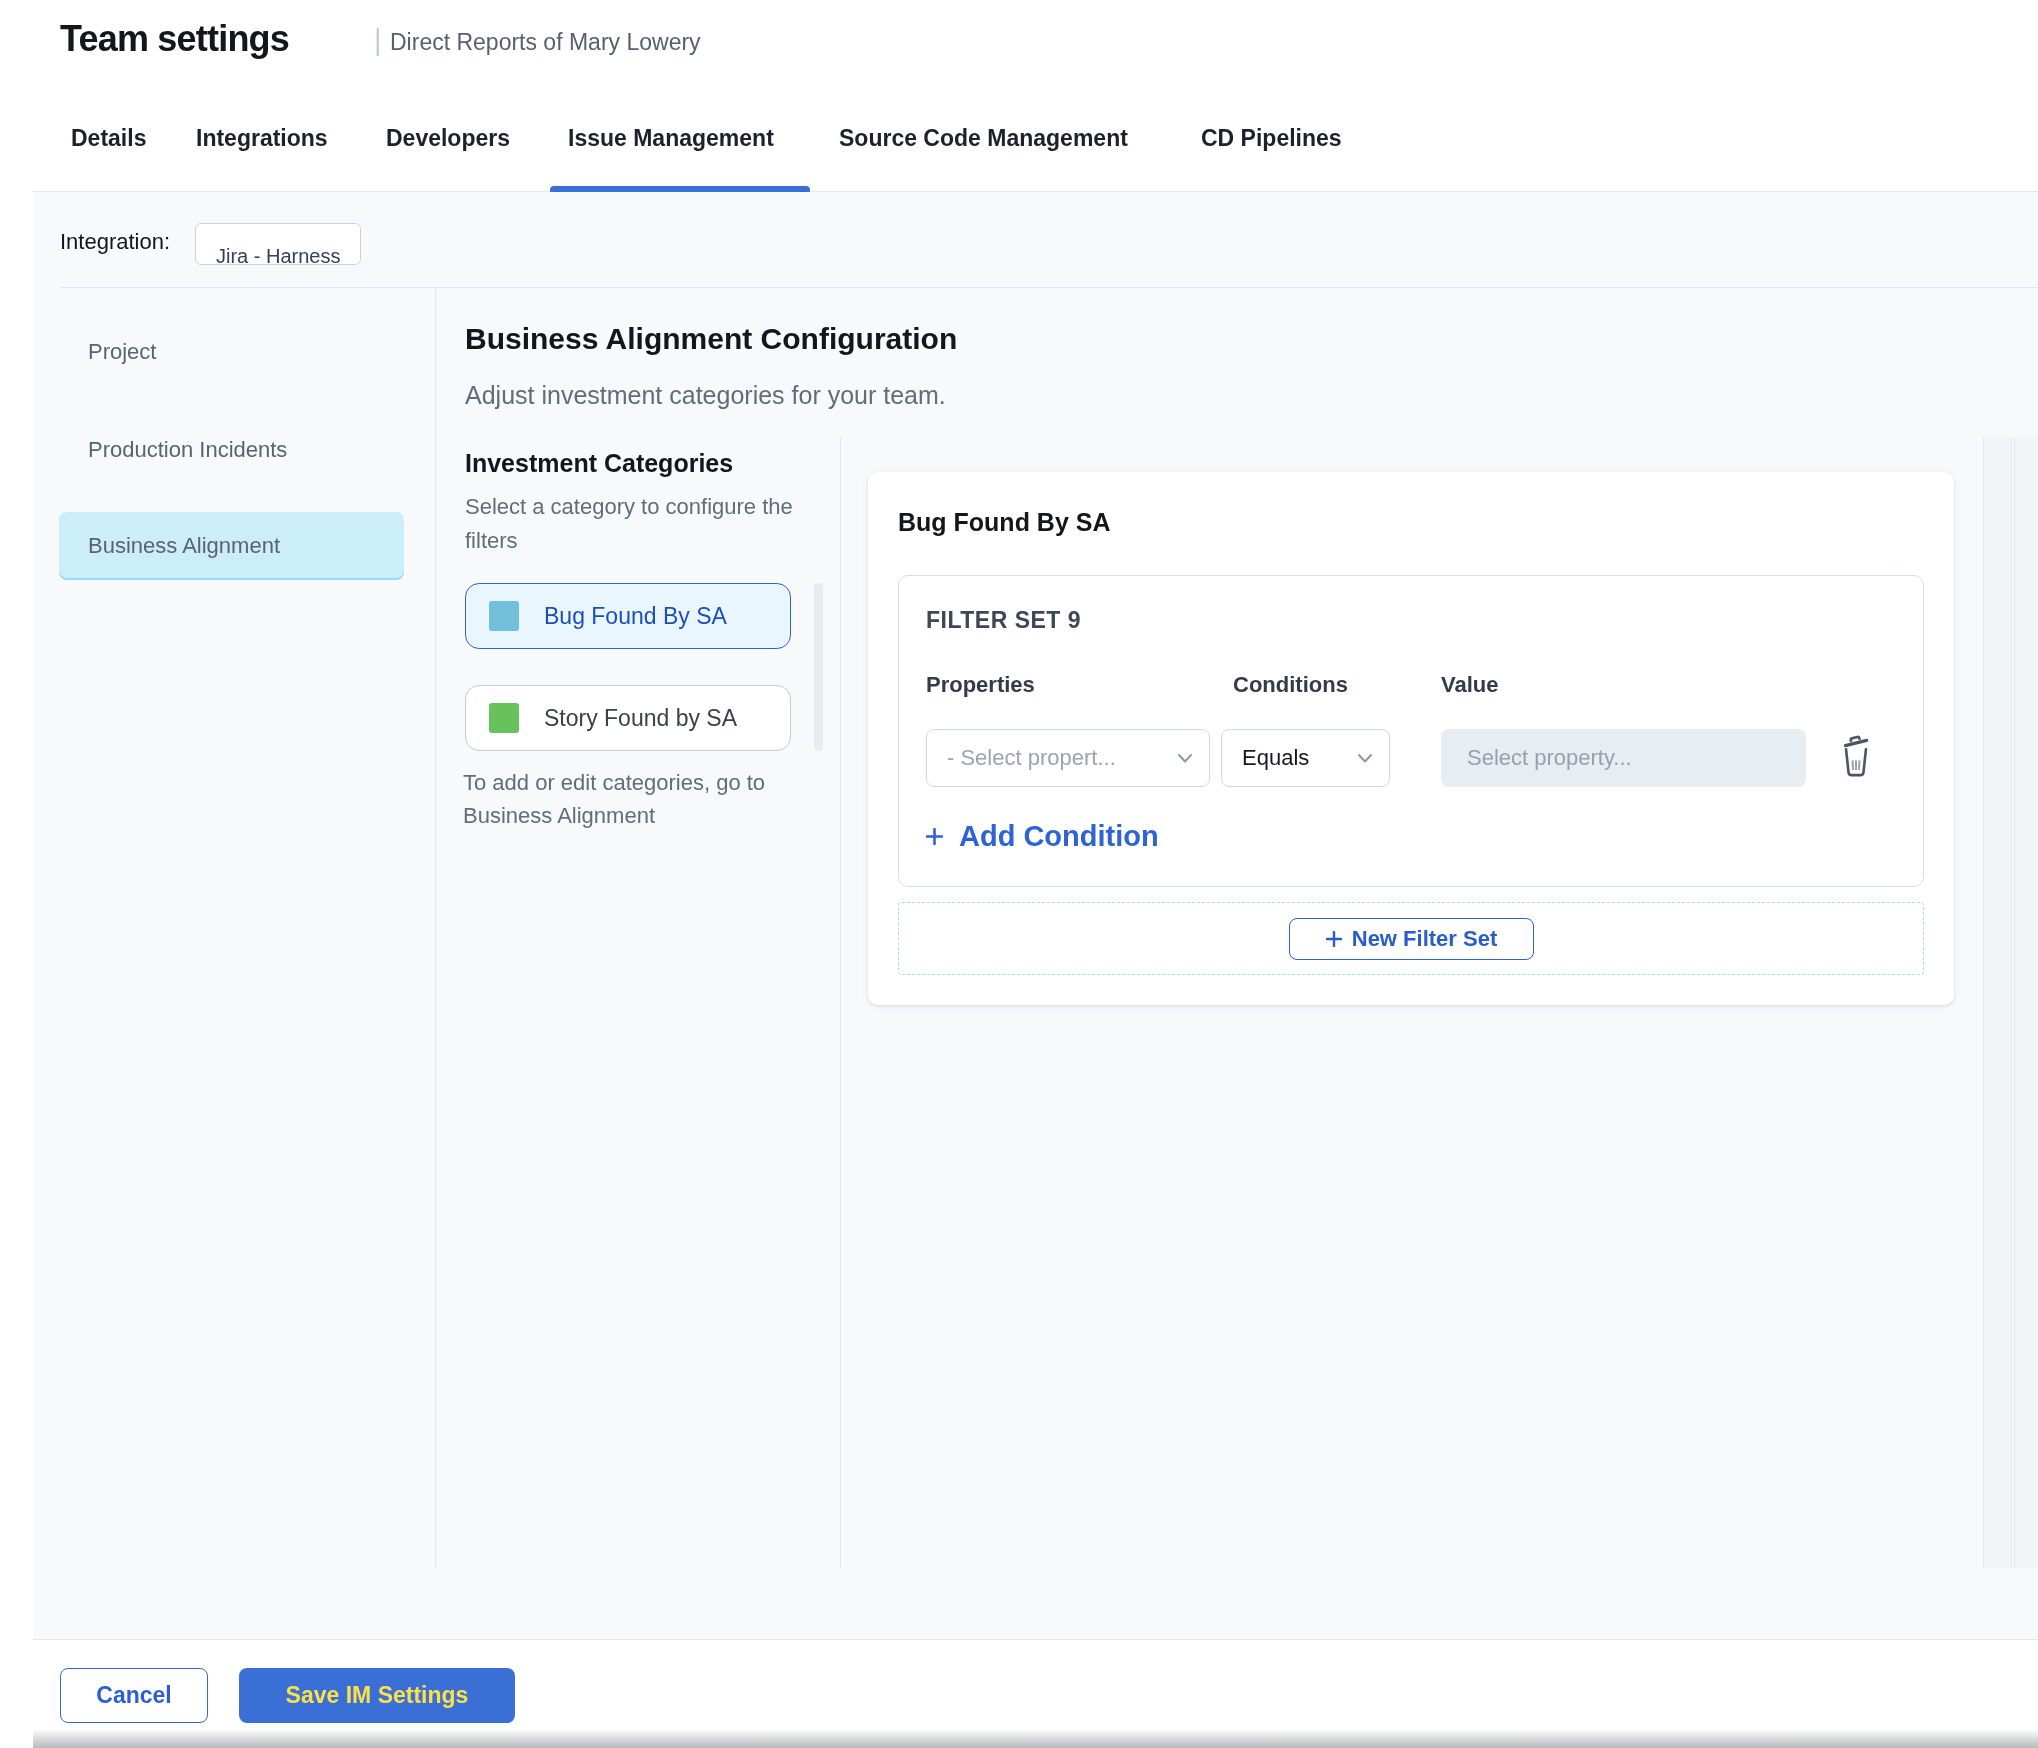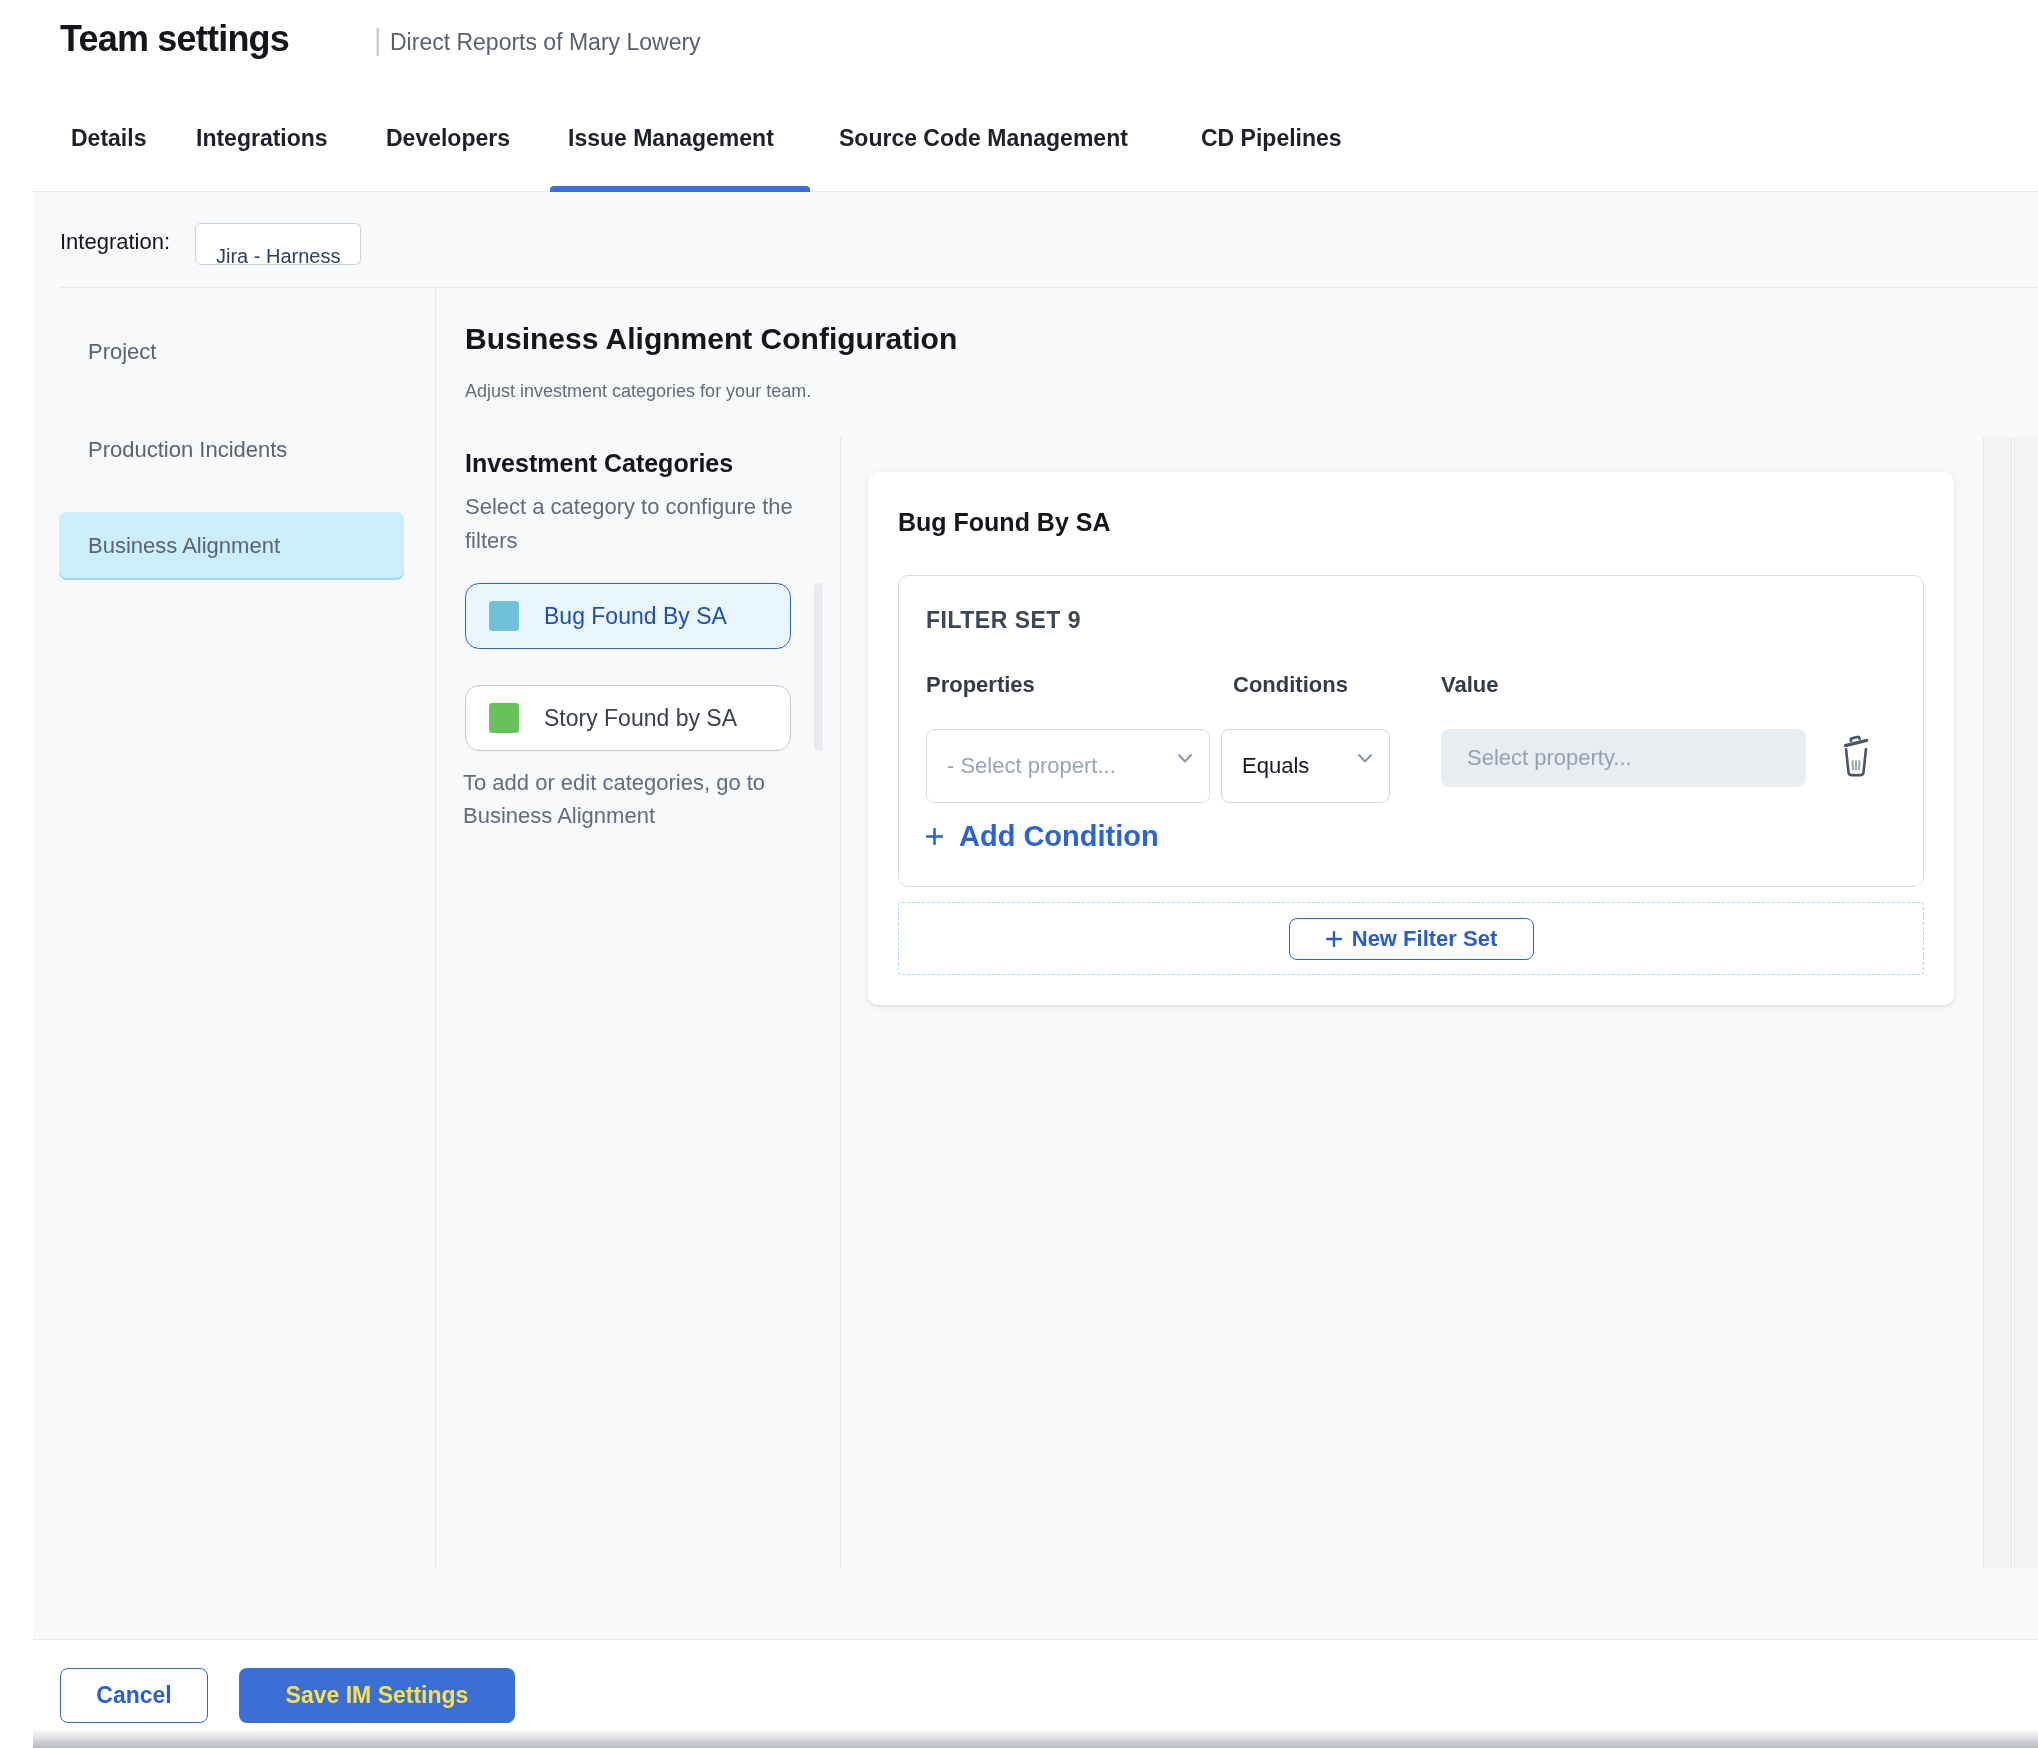--- a/index.html
+++ b/index.html
@@ -27,41 +27,41 @@
 
   
   .nav-sel-bg { position:absolute; left:26px; top:512px; width:345px; height:68px; background:#cceefa; border-radius:8px; box-shadow:inset 0 -2px 0 #96daf3; }
   .nav-item { position:absolute; left:55px; font-size:22px; line-height:28px; color:#5b6372; cursor:pointer; z-index:2; }
 
   .div-v1 { position:absolute; left:402px; top:287px; width:1px; height:1281px; background:#e4e7eb; }
   .div-v2 { position:absolute; left:807px; top:437px; width:1px; height:1131px; background:#e4e7eb; }
 
   
   .main-h1 { position:absolute; left:432px; top:322px; font-size:30px; font-weight:700; color:#15161c; }
-  .main-sub { position:absolute; left:432px; top:381px; font-size:18px; color:#626c7d; }
+  .main-sub { position:absolute; left:432px; top:381px; font-size:25px; color:#626c7d; }
 
   
   .cat-title { position:absolute; left:432px; top:449px; font-size:25px; font-weight:700; color:#15161c; }
   .cat-desc { position:absolute; left:432px; top:490px; width:352px; font-size:22px; line-height:34px; color:#626c7d; }
   .cat-btn { position:absolute; left:432px; width:326px; height:66px; border-radius:14px; display:flex; align-items:center; cursor:pointer; background:#fff; border:1px solid #c5cbd5; }
   .cat-btn.selected { background:#e9f6fd; border:1.5px solid #2e63c9; }
   .cat-swatch { width:30px; height:30px; border-radius:3px; margin-left:23px; flex:0 0 auto; }
   .cat-label { margin-left:25px; font-size:23px; color:#3a414d; }
   .cat-btn.selected .cat-label { color:#1d4ebe; font-weight:500; }
   .cat-scrollbar { position:absolute; left:781px; top:583px; width:9px; height:168px; background:#e8eaee; border-radius:5px; cursor:pointer; }
   .cat-note { position:absolute; left:430px; top:766px; width:360px; font-size:22px; line-height:33px; color:#626c7d; }
 
   
   .card { position:absolute; left:835px; top:472px; width:1086px; height:533px; background:#fff; border-radius:10px; box-shadow:0 1px 3px rgba(20,30,60,.10), 0 2px 10px rgba(20,30,60,.05); }
   .card-title { position:absolute; left:865px; top:508px; font-size:25px; font-weight:700; color:#15161c; }
   .filter-box { position:absolute; left:865px; top:575px; width:1026px; height:312px; border:1px solid #d9dde6; border-radius:10px; background:#fff; }
   .fs-label { position:absolute; left:893px; top:607px; font-size:23px; font-weight:700; letter-spacing:.5px; color:#3e4757; }
   .col-label { position:absolute; top:672px; font-size:22px; font-weight:600; color:#333b49; }
 
-  .dd { position:absolute; top:729px; height:74px; background:#fff; border:1px solid #d3d8e2; border-radius:8px; display:flex; align-items:center; cursor:pointer; }
+  .dd { position:absolute; top:729px; height:58px; background:#fff; border:1px solid #d3d8e2; border-radius:8px; display:flex; align-items:center; cursor:pointer; }
   .dd-text { padding-left:20px; font-size:22px; }
   .dd .chev { position:absolute; right:16px; top:23px; }
   .val-input { position:absolute; left:1408px; top:729px; width:365px; height:58px; background:#e8edf2; border:none; border-radius:8px; padding-left:26px; font-size:22px; color:#3a414d; font-family:"Liberation Sans", sans-serif; }
   .val-input::placeholder { color:#96a0b0; }
   .trash-btn { position:absolute; left:1804px; top:731px; width:40px; height:50px; background:none; border:none; cursor:pointer; }
   .add-cond { position:absolute; left:893px; top:820px; font-size:29px; font-weight:700; color:#2c63d6; cursor:pointer; display:flex; align-items:center; gap:16px; }
 
   .dashed-box { position:absolute; left:865px; top:902px; width:1026px; height:73px; border:1px dashed #a5dcf1; border-radius:4px; }
   .nfs-btn { position:absolute; left:1256px; top:918px; width:245px; height:42px; background:#fff; border:1.5px solid #3060d2; border-radius:8px; color:#2a5ccd; font-size:22px; font-weight:600; font-family:"Liberation Sans", sans-serif; cursor:pointer; display:flex; align-items:center; justify-content:center; gap:10px; }
 

